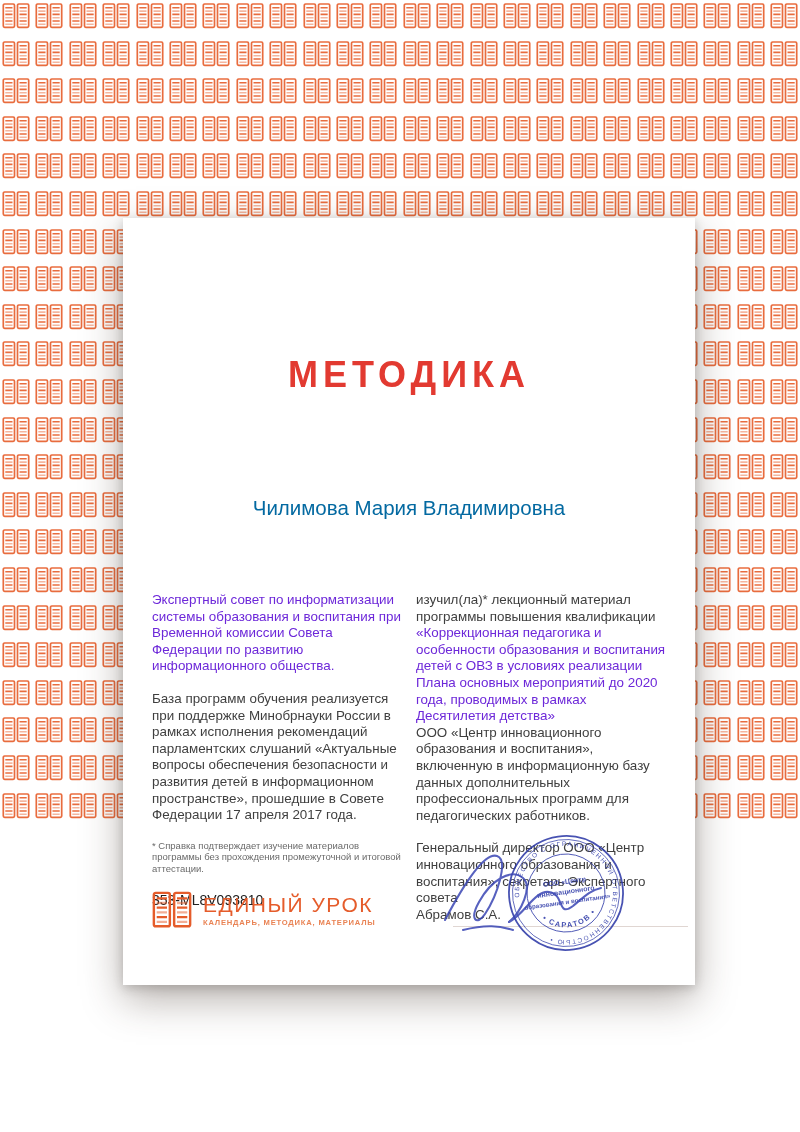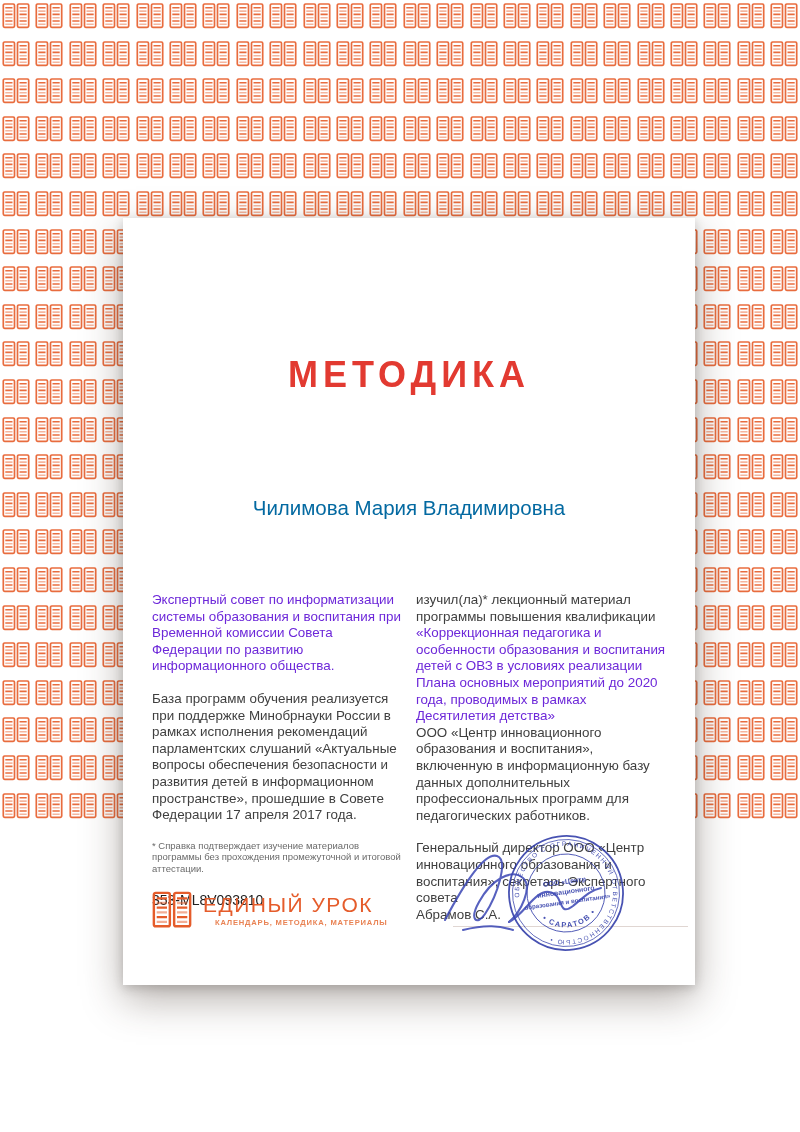--- a/index.html
+++ b/index.html
@@ -44,21 +44,21 @@
   .footnote{font-size:9.5px;line-height:11.5px;color:#6a6a6a;margin:0 0 12px 0 !important;}
   .doc-number{font-size:14px;color:#202020;margin-top:18px;}
   .rich{white-space:pre-line;}
   .prewrap{white-space:pre-line;}
   
   .logo{
     position:absolute;left:29px;top:672px;display:flex;align-items:center;gap:11px;
   }
   .logo-book{width:40px;height:40px;color:#e55c2b;}
   .logo-name{font-size:21px;letter-spacing:1.5px;color:#e55c2b;line-height:22px;}
-  .logo-tagline{font-size:7.6px;font-weight:700;letter-spacing:.8px;color:#e98354;margin-top:2px;margin-left:12px;}
+  .logo-tagline{font-size:7.6px;font-weight:700;letter-spacing:.8px;color:#e98354;margin-top:2px;}
   
   .sign-line{
     position:absolute;left:330px;top:708px;width:235px;height:1px;
     background:#e0d6d2;z-index:1;
   }
   .stamp{
     position:absolute;left:378px;top:610px;width:130px;height:130px;z-index:2;
     opacity:.88;transform:rotate(-8deg);
   }
   .signature{

